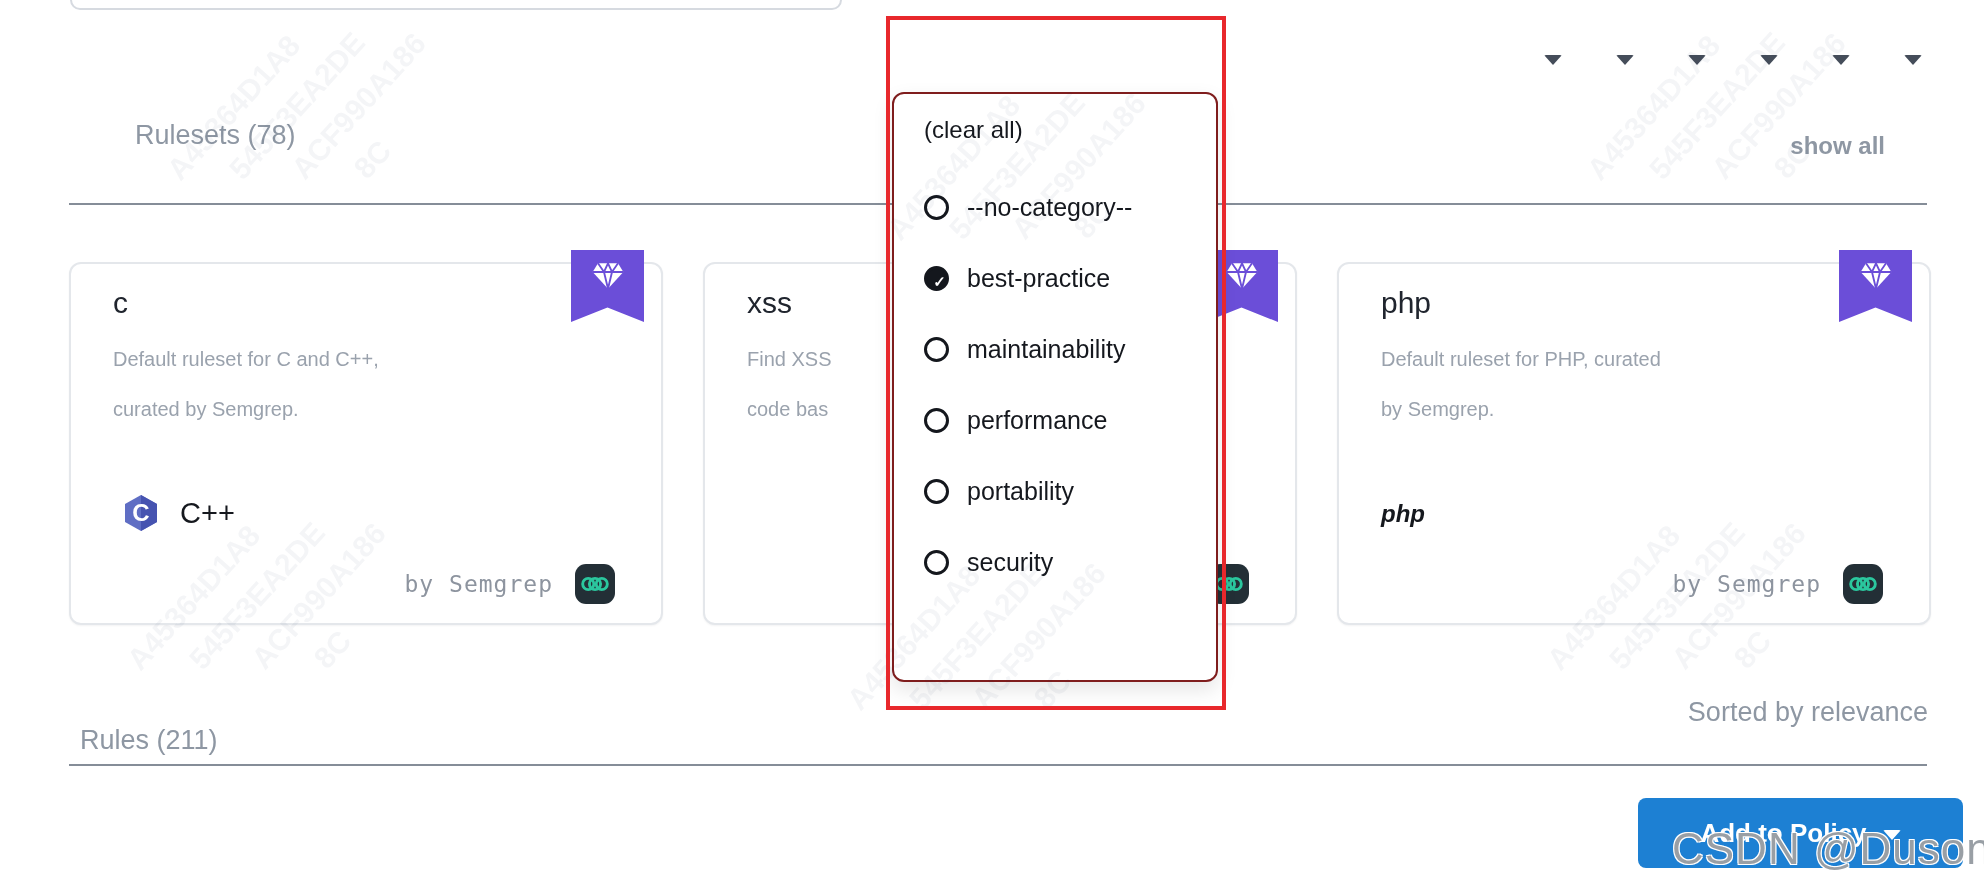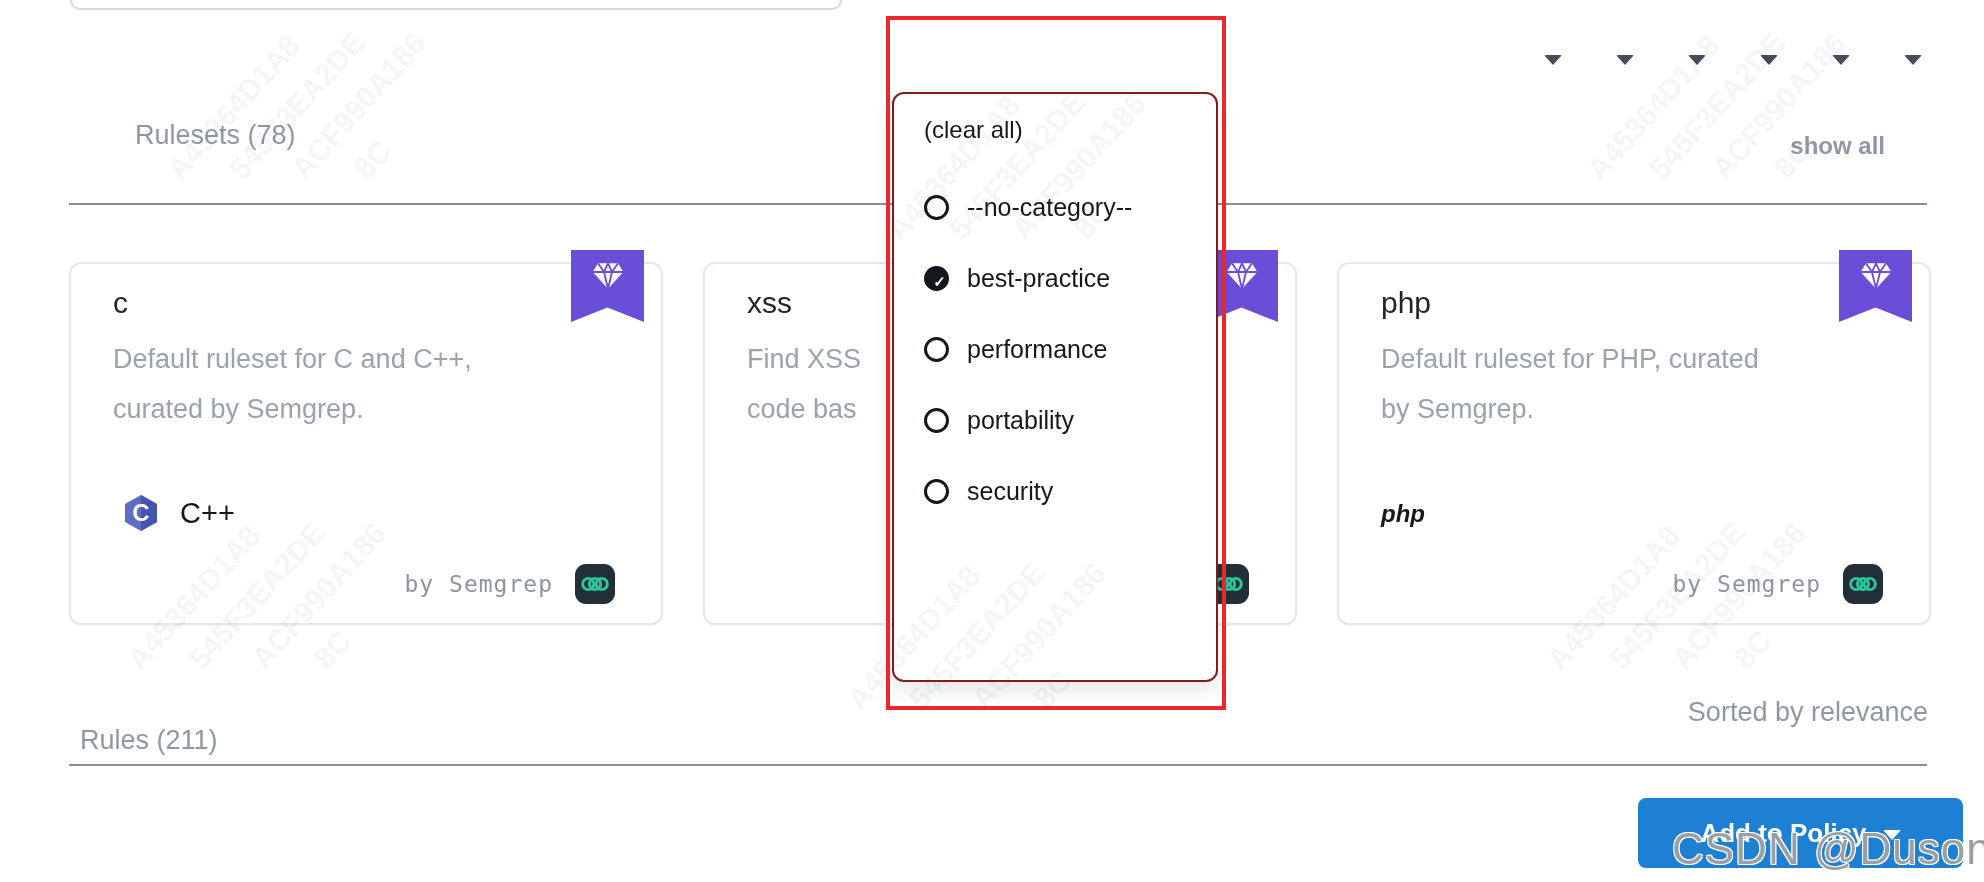--- a/index.html
+++ b/index.html
@@ -28,21 +28,21 @@
   
   .h-gray{position:absolute;color:#8e97a3;font-size:27px;font-weight:400;}
   .show-all{position:absolute;color:#8e97a3;font-size:24px;font-weight:700;cursor:pointer;}
   .divider{position:absolute;left:69px;width:1858px;height:2px;background:#858d98;}
 
   
   .card{position:absolute;top:262px;width:594px;height:363px;background:#fff;
         border:2px solid #e4e7eb;border-radius:12px;box-sizing:border-box;z-index:2;
         box-shadow:0 1px 2px rgba(16,24,40,.05);}
   .card-title{position:absolute;left:42px;top:22px;font-size:30px;font-weight:500;color:#20252e;}
-  .card-desc{position:absolute;left:42px;top:70px;width:505px;font-size:27px;line-height:50px;color:#9aa2ad;}
+  .card-desc{position:absolute;left:42px;top:70px;width:505px;font-size:20px;line-height:50px;color:#9aa2ad;}
   .lang-row{position:absolute;left:53px;top:228px;height:42px;display:flex;align-items:center;gap:22px;}
   .lang-label{font-size:29px;color:#15181e;}
   .lang-label-italic{position:absolute;left:42px;top:236px;font-size:24px;font-weight:700;
                      font-style:italic;color:#15181e;}
   .byline{position:absolute;right:46px;top:299px;height:42px;display:flex;align-items:center;gap:22px;margin-left:9px;}
   .byline-text{font-family:"DejaVu Sans Mono",monospace;font-size:23px;letter-spacing:1px;color:#8d949f;}
   .sg-logo{width:40px;height:40px;border-radius:11px;background:#232f36;display:flex;
            align-items:center;justify-content:center;}
   .ribbon{position:absolute;left:500px;top:-14px;width:73px;height:72px;background:#6b4ed8;
           clip-path:polygon(0 0,100% 0,100% 100%,50% 80%,0 100%);display:flex;justify-content:center;z-index:5;}
@@ -238,20 +238,24 @@
       <div class="dd-row">
         <span class="radio"></span>
         <span class="dd-label">--no-category--</span>
       </div>
       <div class="dd-row">
         <span class="radio checked"></span>
         <span class="dd-label">best-practice</span>
       </div>
       <div class="dd-row">
         <span class="radio"></span>
+        <span class="dd-label">maintainability</span>
+      </div>
+      <div class="dd-row">
+        <span class="radio"></span>
         <span class="dd-label">performance</span>
       </div>
       <div class="dd-row">
         <span class="radio"></span>
         <span class="dd-label">portability</span>
       </div>
       <div class="dd-row">
         <span class="radio"></span>
         <span class="dd-label">security</span>
       </div>

